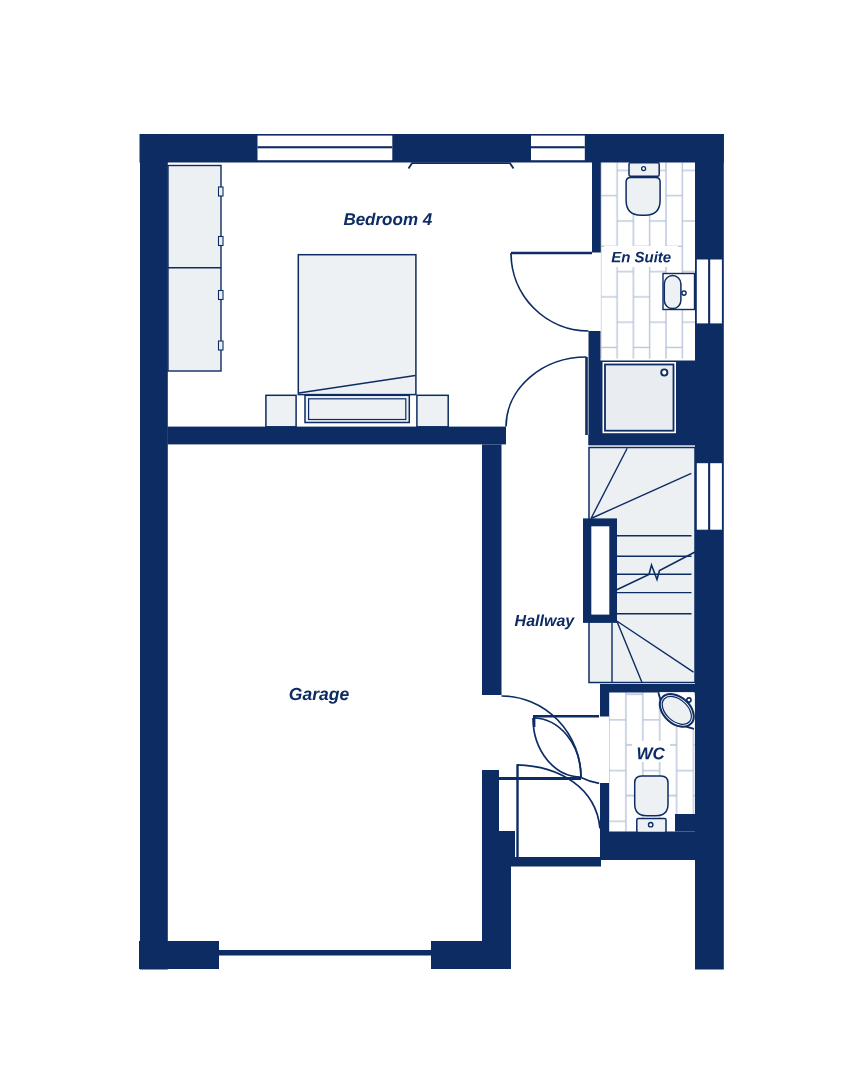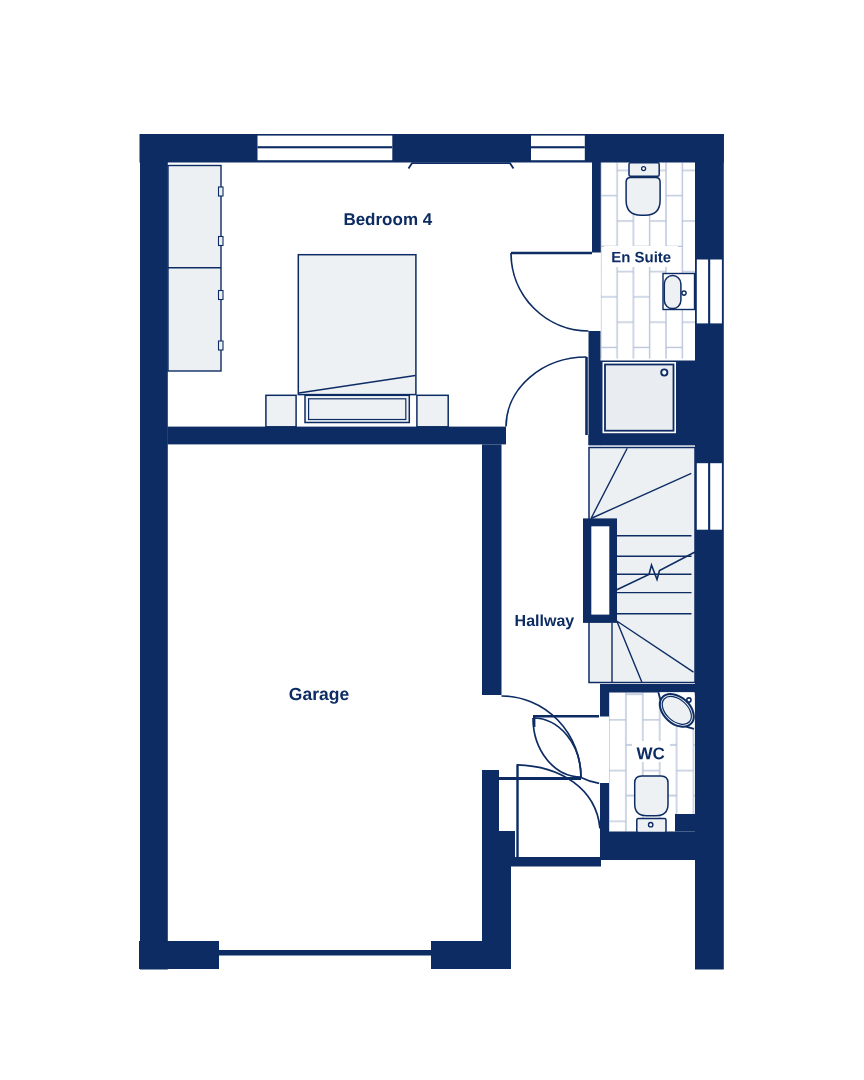--- a/index.html
+++ b/index.html
@@ -1,16 +1,16 @@
 <!DOCTYPE html>
 <html><head>
 <meta charset="utf-8">
 <style>
   html,body{margin:0;padding:0;background:#ffffff;}
-  .wrap{width:864px;height:1080px;position:relative;background:#ffffff;overflow:hidden;}
+  .wrap{width:864px;height:1080px;position:relative;background:#ffffff;overflow:hidden;font-style:italic;}
   text{font-family:"Liberation Sans", sans-serif; fill:#0d2c63;}
 </style>
 </head>
 <body>
 <div class="wrap">
 <svg width="864" height="1080" viewBox="0 0 864 1080" xmlns="http://www.w3.org/2000/svg">
 <defs>
   <pattern id="tileA" patternUnits="userSpaceOnUse" width="32.6" height="50.6" x="600.8" y="162.6">
     <rect width="32.6" height="50.6" fill="#ffffff"></rect>
     <path d="M0,0 V50.6 M16.3,0 V50.6 M32.6,0 V50.6" stroke="#b5c2d8" stroke-width="1.3" fill="none"></path>

